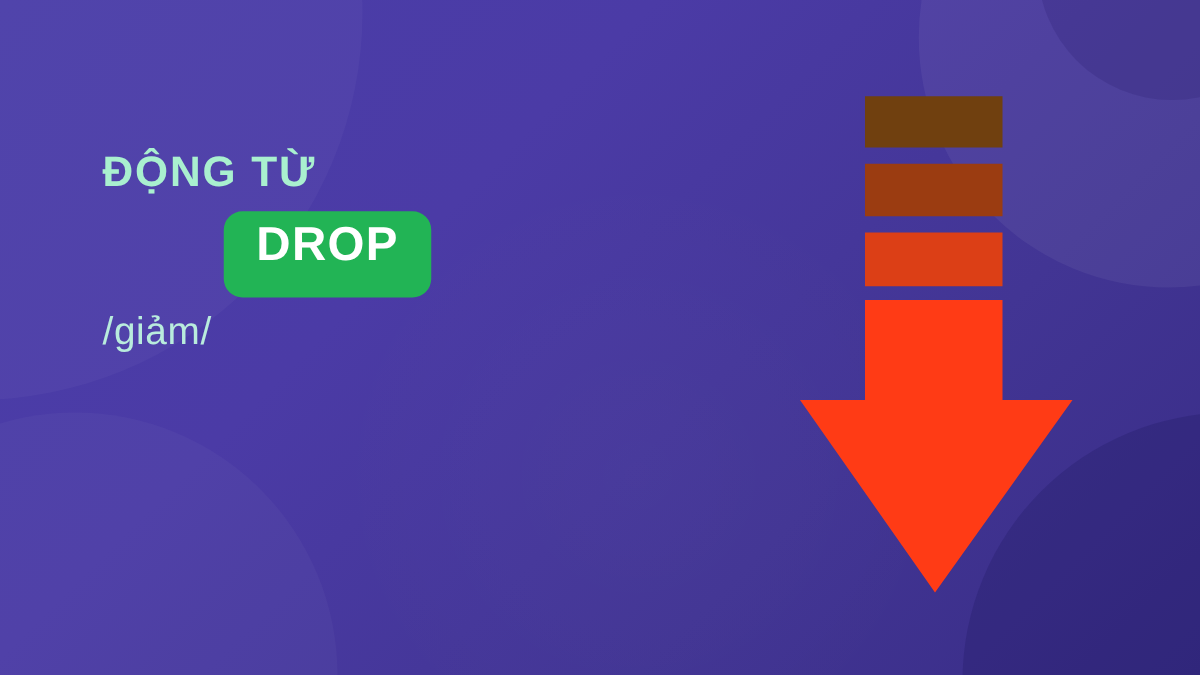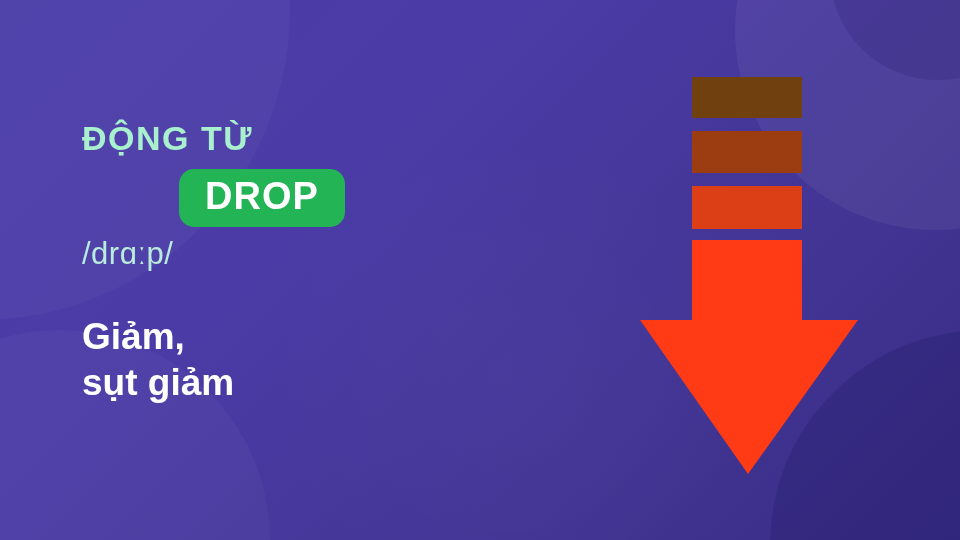--- a/index.html
+++ b/index.html
@@ -138,21 +138,21 @@
   .word-badge-row {
     margin-top: 12px;
     display: flex;
     justify-content: center;
   }
 
   .word-badge {
     display: inline-block;
     background: #22b455;
     border-radius: 15px;
-    padding: 7px 26px 9px;
+    padding: 7px 26px 20px;
     color: #ffffff;
     font-size: 38px;
     font-weight: 800;
     letter-spacing: 1px;
     line-height: 1.1;
   }
 
   .phonetic {
     margin-top: 9px;
     color: #b9ecdd;
@@ -198,26 +198,22 @@
   </div>
 
 
   <div class="word-block">
     <div class="pos-label">ĐỘNG TỪ</div>
 
     <div class="word-badge-row">
       <span class="word-badge">DROP</span>
     </div>
 
-    <div class="phonetic">/drɑːp/</div>
-
-    <div class="meaning">
-      <span class="meaning-line">Giảm,</span>
-      <span class="meaning-line">sụt giảm</span>
-    </div>
+    <div class="phonetic">/giảm/</div>
+
   </div>
 
   <div class="graphic">
     <svg viewBox="0 0 260 430" preserveAspectRatio="xMidYMid meet">
       <rect id="gfx-bar-0" x="72" y="17" width="110" height="41" fill="#70400F"></rect>
       <rect id="gfx-bar-1" x="72" y="71" width="110" height="42" fill="#9B3C11"></rect>
       <rect id="gfx-bar-2" x="72" y="126" width="110" height="43" fill="#DC3F16"></rect>
       <path id="gfx-arrow" fill="#FF3B15" d="M72 180 L182 180 L182 260 L238 260 L128 414 L20 260 L72 260 Z"></path>
     </svg>
   </div>

